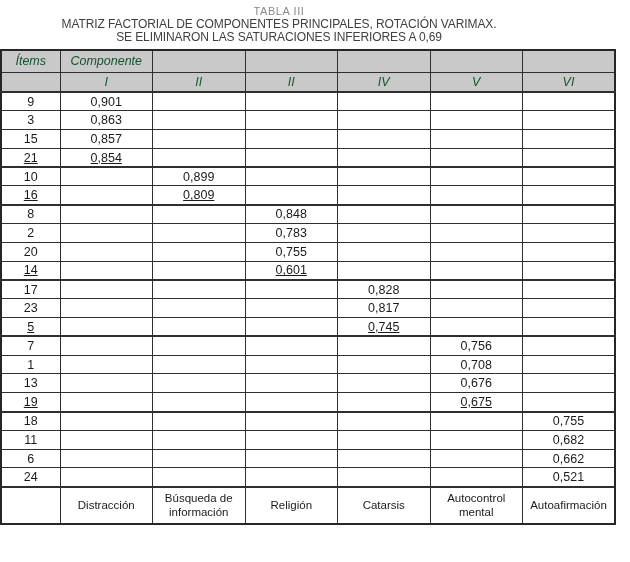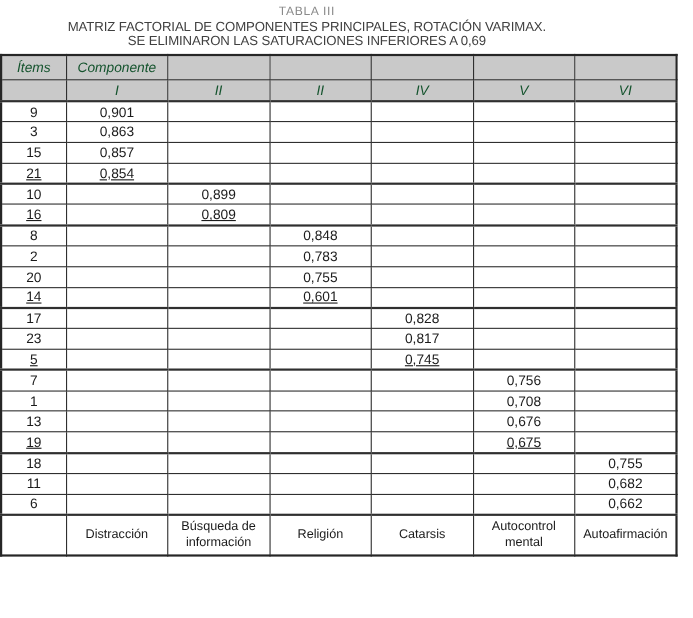--- a/index.html
+++ b/index.html
@@ -285,20 +285,29 @@
         </tr>
         <tr class="data-row">
           <td>6</td>
           <td></td>
           <td></td>
           <td></td>
           <td></td>
           <td></td>
           <td>0,662</td>
         </tr>
+        <tr class="data-row">
+          <td>24</td>
+          <td></td>
+          <td></td>
+          <td></td>
+          <td></td>
+          <td></td>
+          <td>0,521</td>
+        </tr>
       </tbody>
     <tbody>
       <tr class="footer-row">
         <td></td>
         <td>Distracción</td>
         <td>Búsqueda de información</td>
         <td>Religión</td>
         <td>Catarsis</td>
         <td>Autocontrol mental</td>
         <td>Autoafirmación</td>

